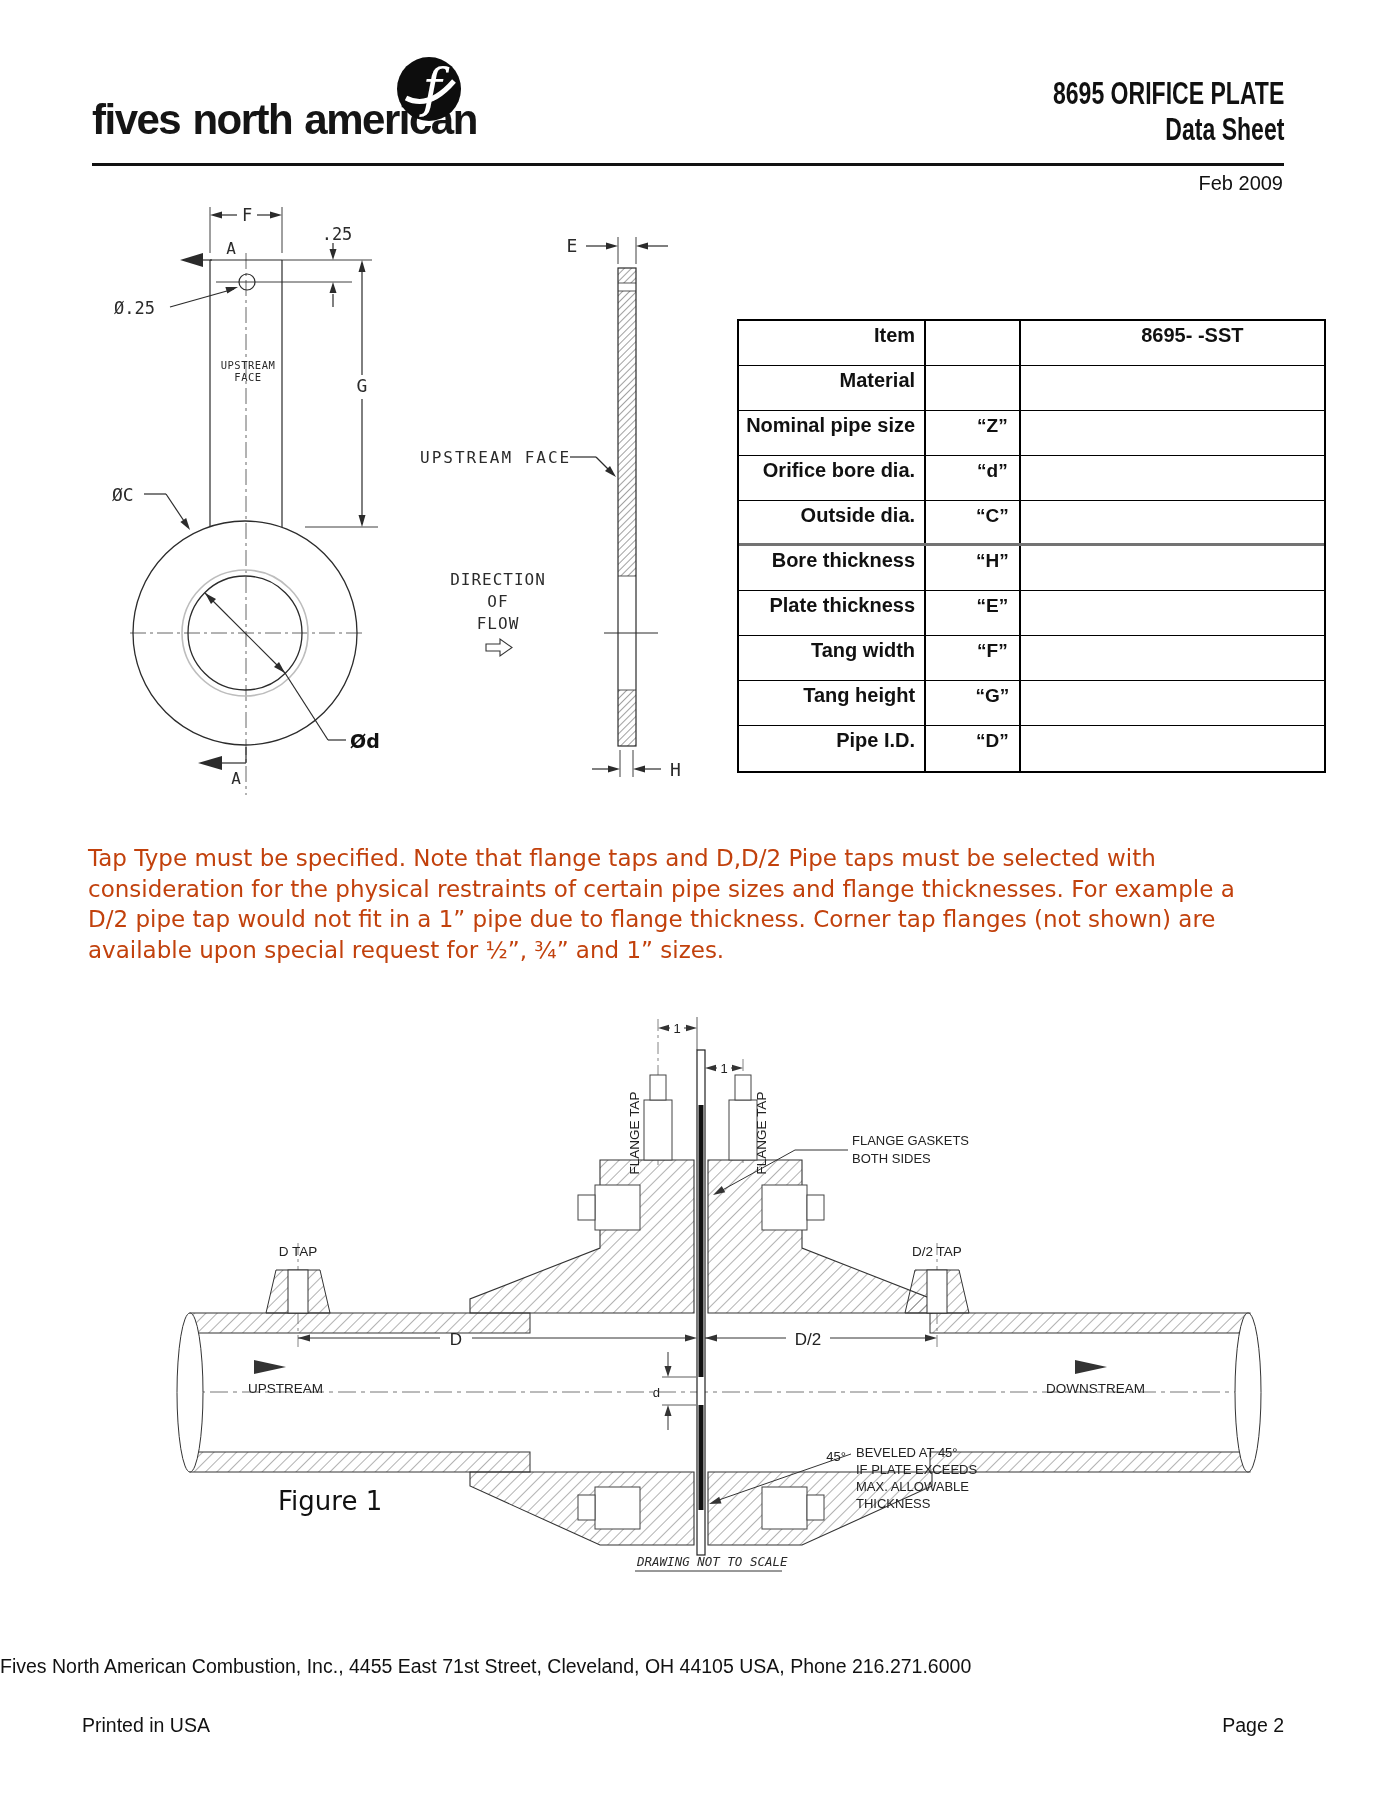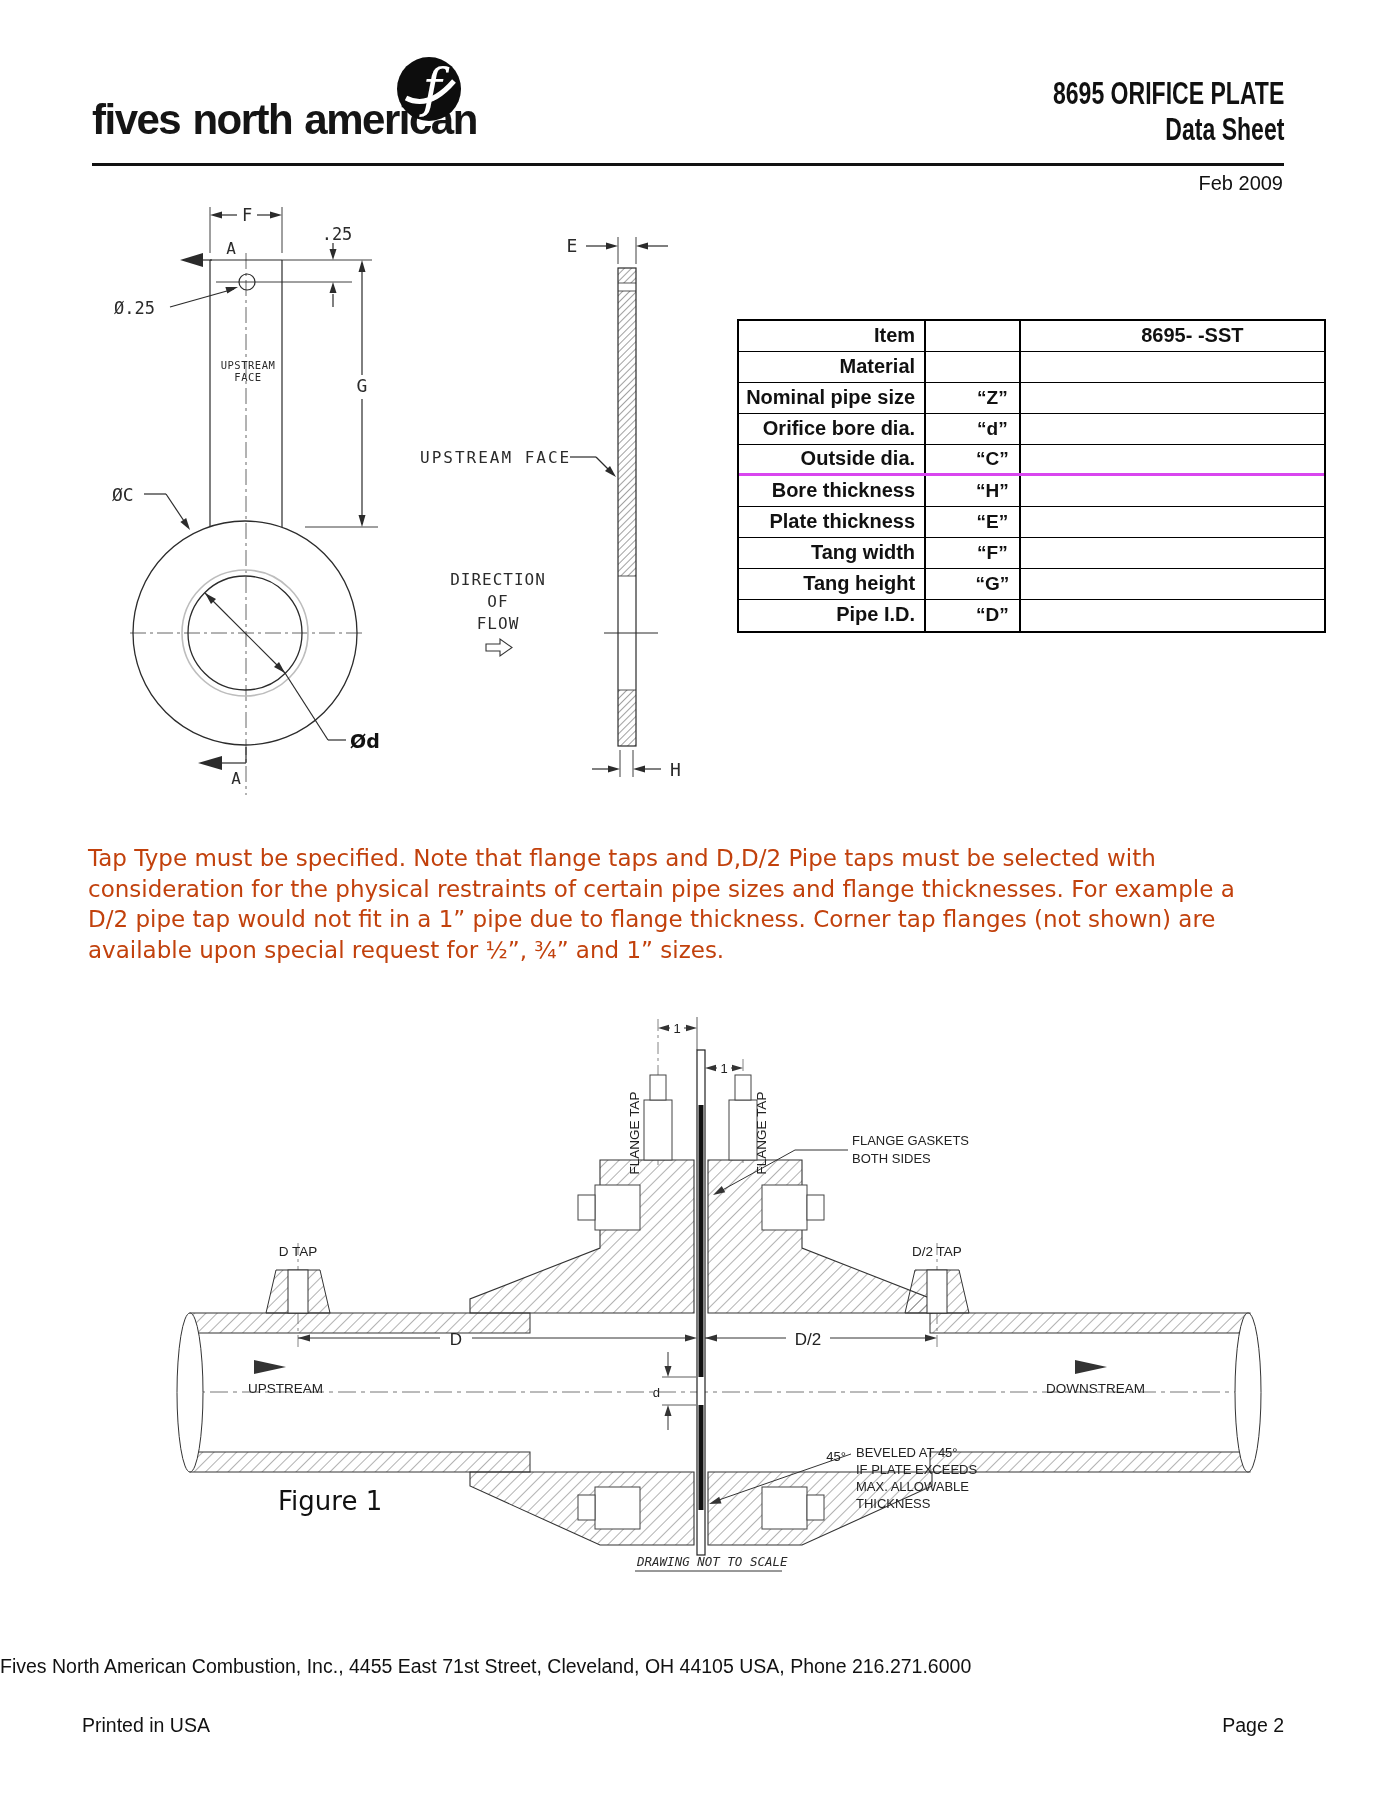--- a/index.html
+++ b/index.html
@@ -7,23 +7,23 @@
         font-family:"Liberation Sans",sans-serif;color:#111;}
   .abs{position:absolute;}
   
   #logo-text{left:92px;top:96px;font-size:42px;font-weight:600;letter-spacing:-1.5px;color:#151515;word-spacing:2px;}
   #header-rule{left:92px;top:163px;width:1192px;height:3px;background:#111;}
   #title-block{right:107px;top:76px;text-align:right;line-height:1.12;}
   .title-line{display:inline-block;font-weight:bold;font-size:32px;transform:scaleX(0.72);transform-origin:right center;white-space:nowrap;}
   #date{right:108px;top:172px;font-size:20px;}
   
   #spec-table{left:737px;top:319px;width:585px;border:2px solid #000;border-collapse:collapse;}
-  #spec-table .row{display:flex;height:31px;border-bottom:1px solid #000;box-sizing:border-box;gap:40px;}
+  #spec-table .row{display:flex;height:45px;border-bottom:1px solid #000;box-sizing:border-box;gap:40px;}
   #spec-table .row:last-child{border-bottom:none;}
-  #spec-table .row.heavy{border-bottom:3px solid #d946ef;align-items:flex-end;}
+  #spec-table .row.heavy{border-bottom:3px solid #737373;}
   #spec-table .c1{width:215px;box-sizing:border-box;border-right:2px solid #000;
       font-weight:bold;font-size:20px;text-align:right;padding-right:9px;line-height:29px;white-space:nowrap;}
   #spec-table .c2{width:63px;box-sizing:border-box;border-right:2px solid #000;
       font-weight:bold;font-size:19px;text-align:center;line-height:29px;}
   #spec-table .c3{width:305px;font-weight:bold;font-size:20px;text-align:center;line-height:29px;}
   
   #paragraph{left:88px;top:843px;width:1240px;font-family:"DejaVu Sans",sans-serif;
       font-size:23px;line-height:30.5px;color:#c2410c;}
   
   #footer-line1{left:0;top:1655px;width:1099px;font-size:19.5px;}

